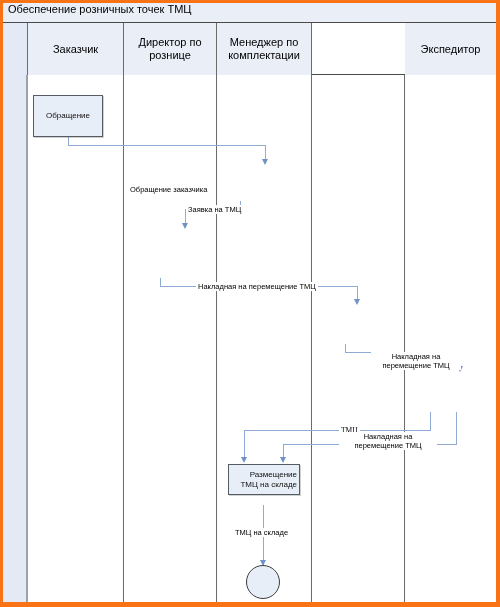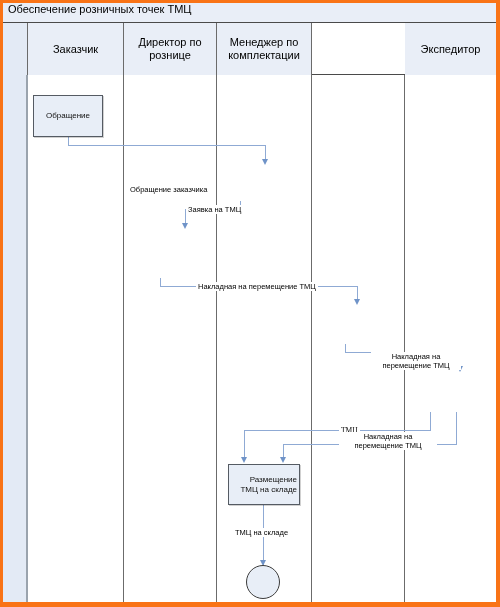--- a/index.html
+++ b/index.html
@@ -146,17 +146,17 @@
   <div class="conn v" style="left:263px;top:505px;height:60px;"></div>
   <div class="arrow-down" style="left:260px;top:560px;"></div>
   <div class="elabel" style="left:233px;top:528px;">ТМЦ на складе</div>
 
   <div class="node" style="left:33px;top:95px;width:70px;height:42px;">Обращение</div>
 
 
 
 
 
-  <div class="node" style="left:228px;top:464px;width:72px;height:41px;">Размещение ТМЦ на складе</div>
+  <div class="node" style="left:228px;top:464px;width:72px;height:31px;">Размещение ТМЦ на складе</div>
 
   <div class="endnode" style="left:246px;top:565px;width:34px;height:34px;"></div>
 
 </div>
 
 </body></html>

